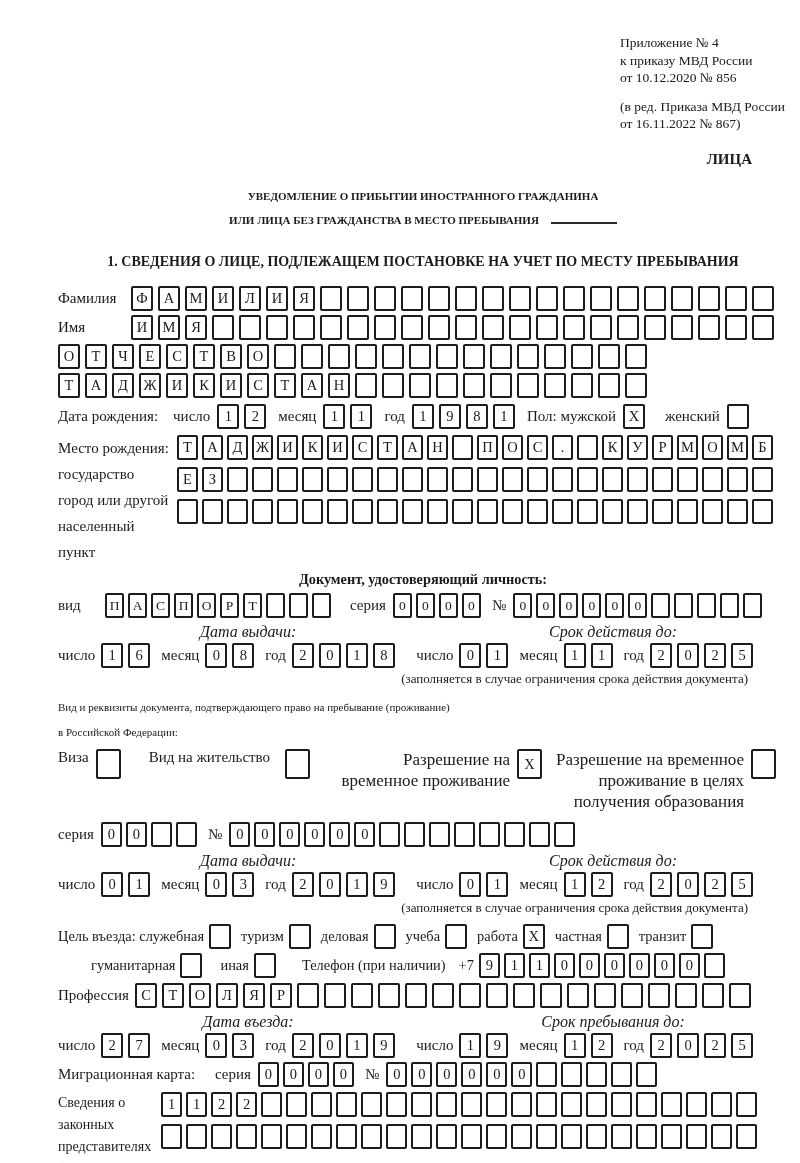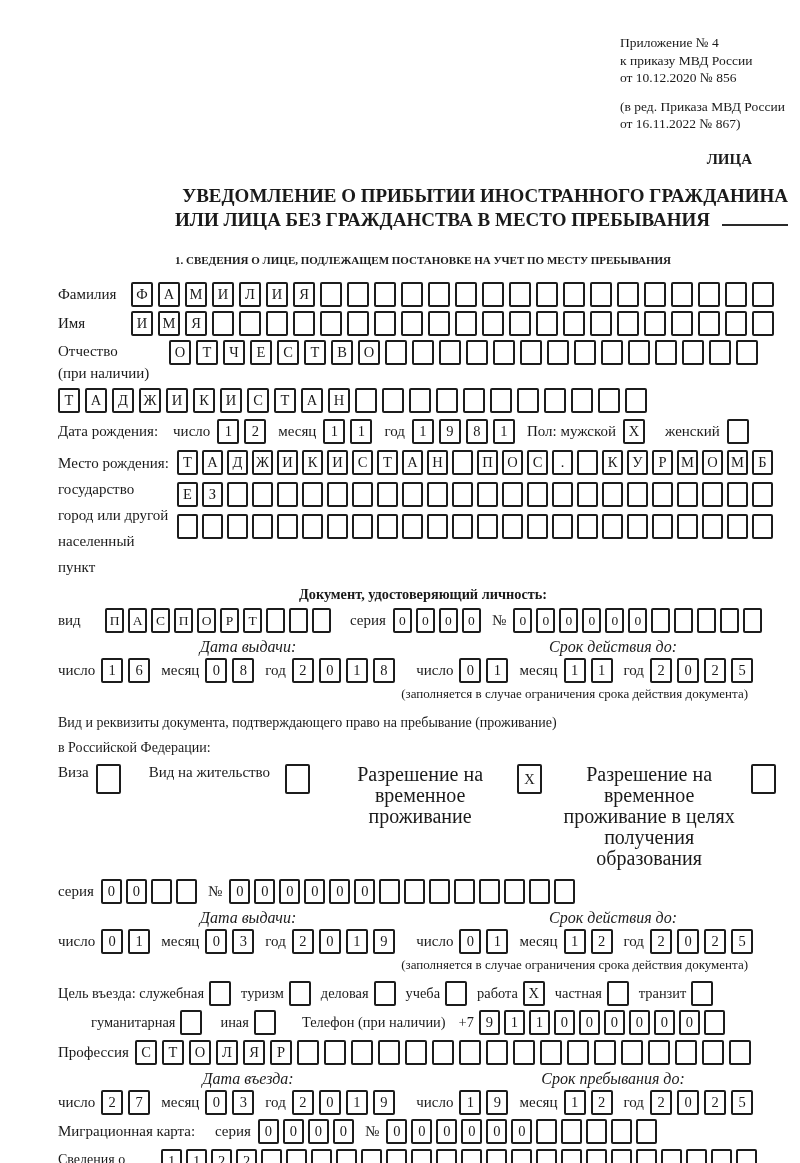--- a/index.html
+++ b/index.html
@@ -10,24 +10,24 @@
     font-family: "Liberation Serif", "DejaVu Serif", serif;
     font-size: 15px;
   }
   .page { padding: 34px 12px 0 58px; width: 800px; }
 
   .appendix { margin-left: 562px; font-size: 13.5px; line-height: 17.5px; }
   .appendix .amend { margin-top: 11px; }
 
   .forma { text-align: right; padding-right: 36px; font-weight: bold; margin-top: 18px; font-size: 15px; }
 
-  .title { text-align: right; font-weight: bold; font-size: 19px; line-height: 24px; margin-top: 16px; }
+  .title { text-align: center; font-weight: bold; font-size: 11px; line-height: 24px; margin-top: 16px; }
   .blank-line { display: inline-block; width: 66px; border-bottom: 2px solid #2a2a2a; margin-left: 12px; }
 
-  .section-hdr { text-align: center; font-weight: bold; font-size: 11px; margin-top: 22px; margin-bottom: 16px; white-space: nowrap; }
+  .section-hdr { text-align: center; font-weight: bold; font-size: 14px; margin-top: 22px; margin-bottom: 16px; white-space: nowrap; }
 
   .row { display: flex; align-items: center; gap: 7px; margin-bottom: 4px; }
   .row.top { align-items: flex-start; }
   .lbl { flex: 0 0 auto; }
   .lbl2 { line-height: 22px; }
   .boxes { display: flex; flex-wrap: nowrap; flex: 0 0 auto; }
   .cell {
     flex: 0 0 auto; width: 22px; height: 25px;
     border: 2px solid #1c1c1c; border-radius: 2px;
     margin-right: 5px; text-align: center; line-height: 21px; font-size: 14.5px;
@@ -40,22 +40,22 @@
   .w66 { width: 66px; } .w104 { width: 104px; } .w112 { width: 112px; }
   .doc-hdr { text-align: center; font-weight: bold; font-size: 14.3px; margin: 6px 0 5px; }
 
   .hdr-row { display: flex; font-size: 16px; margin: 5px 0 2px; font-style: italic; }
   .hdr-left { width: 380px; text-align: center; }
   .hdr-right { flex: 1; text-align: center; }
   .dates-row { display: flex; justify-content: space-between; padding-right: 30px; margin-bottom: 2px; }
   .dgroup { display: flex; align-items: center; gap: 6px; }
   .note { text-align: right; padding-right: 40px; font-size: 13px; margin: 3px 0 8px; }
 
-  .plain { font-size: 14px; line-height: 25px; }
-  .cb-label { text-align: center; font-size: 20px; line-height: 21px; }
+  .plain { font-size: 11px; line-height: 25px; }
+  .cb-label { text-align: right; font-size: 17px; line-height: 21px; }
   .wcb1 { width: 180px; } .wcb2 { width: 190px; }
   .ml16 { margin-left: 16px; } .ml8 { margin-left: 8px; }
 
   .mr-rows > .boxes, .rep-rows > .boxes { margin-bottom: 7px; }
   .rep-lbl { width: 96px; font-size: 14px; line-height: 22px; }
   .indent { margin-left: 33px; }
   .purpose { font-size: 14.4px; gap: 5px; }
 </style>
 </head>
 <body>
@@ -135,24 +135,20 @@
         <span class="cell"></span>
         <span class="cell"></span>
         <span class="cell"></span>
         <span class="cell"></span>
         <span class="cell"></span>
         <span class="cell"></span>
       </div>
   </div>
 
   <div class="row top">
-    <div class="lbl lbl2 w104">
-      <div>Отчество</div>
-      <div>(при наличии)</div>
-    </div>
     <div class="boxes">
         <span class="cell">О</span>
         <span class="cell">Т</span>
         <span class="cell">Ч</span>
         <span class="cell">Е</span>
         <span class="cell">С</span>
         <span class="cell">Т</span>
         <span class="cell">В</span>
         <span class="cell">О</span>
         <span class="cell"></span>

